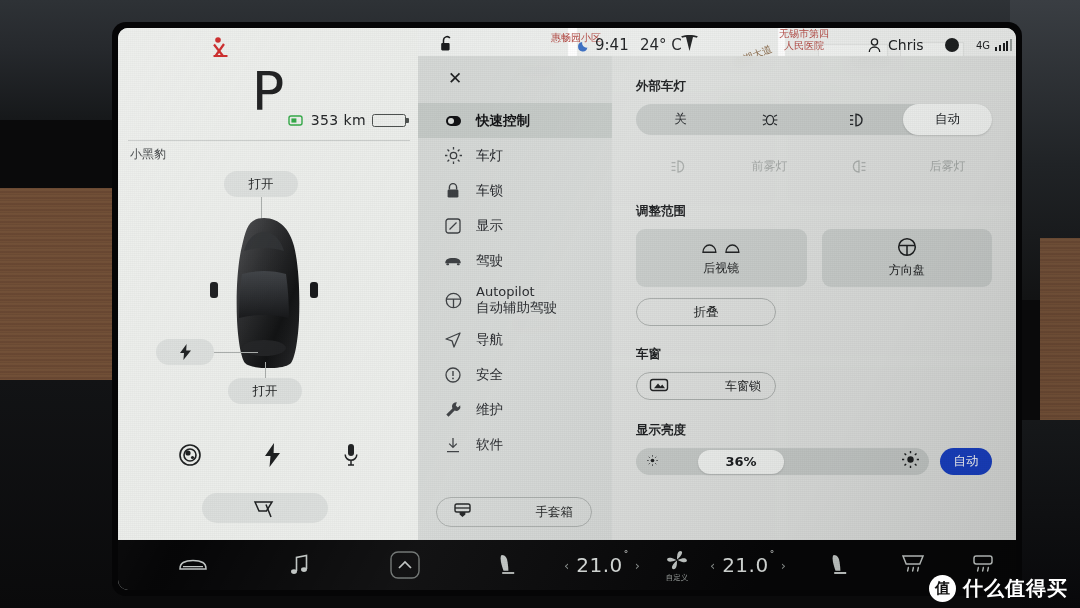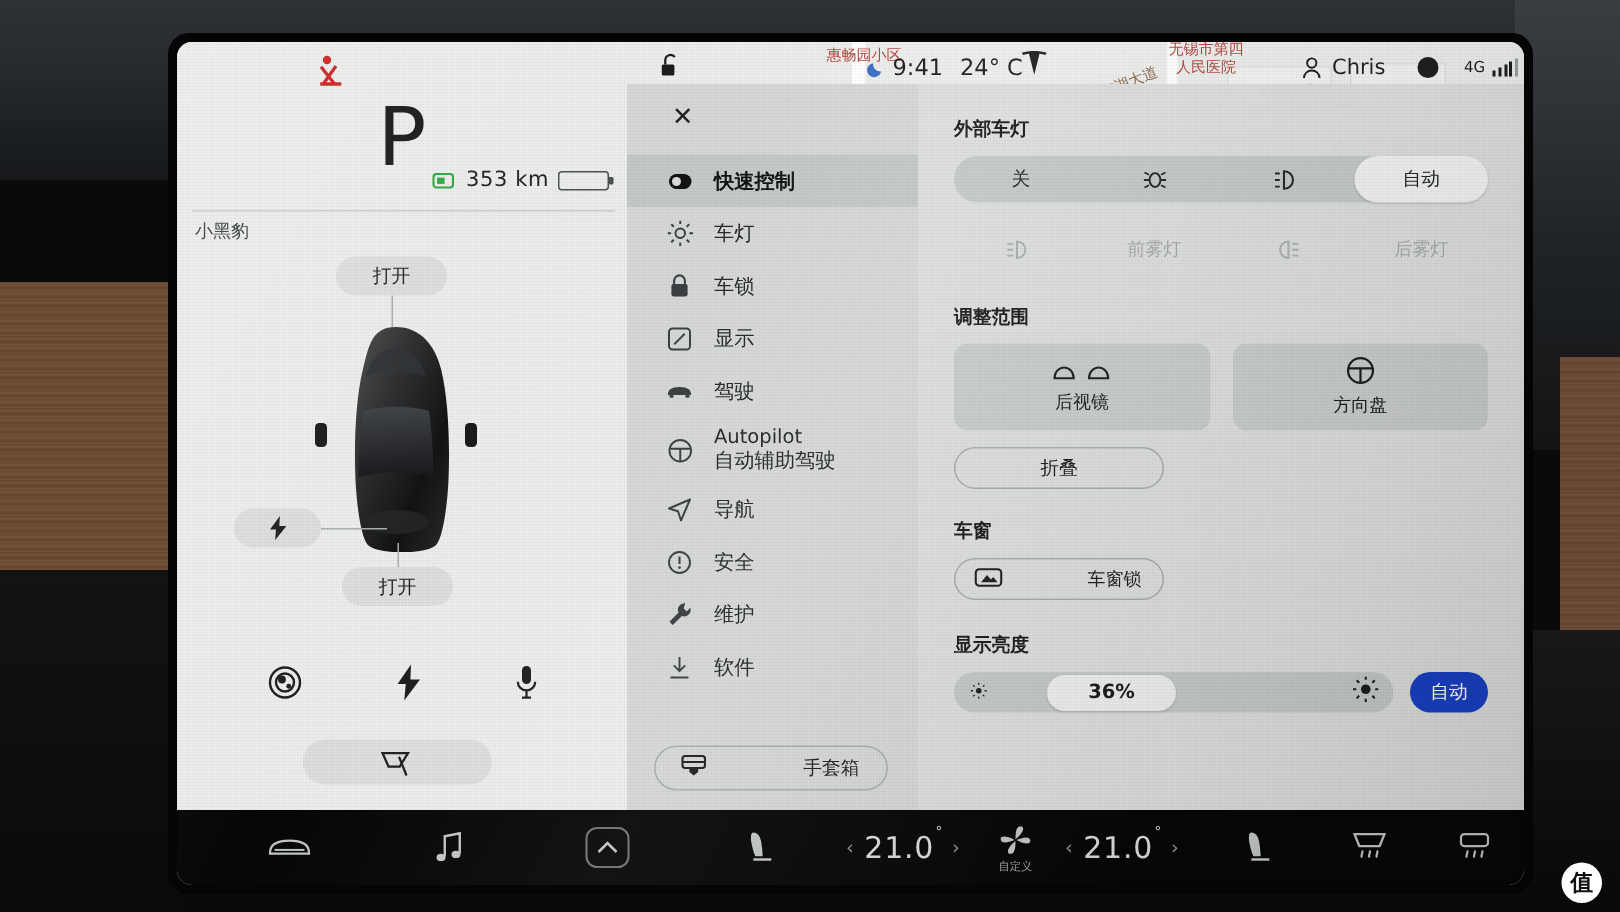--- a/index.html
+++ b/index.html
@@ -700,14 +700,15 @@
       </span>
 
     </div>
 
     <div class="pixelgrid"></div>
     <div class="glare"></div>
   </div>
 
   <div class="wm">
     <span class="wm-badge">值</span>
+    <span class="wm-text">什么值得买</span>
   </div>
 </div>
 
 </body></html>

